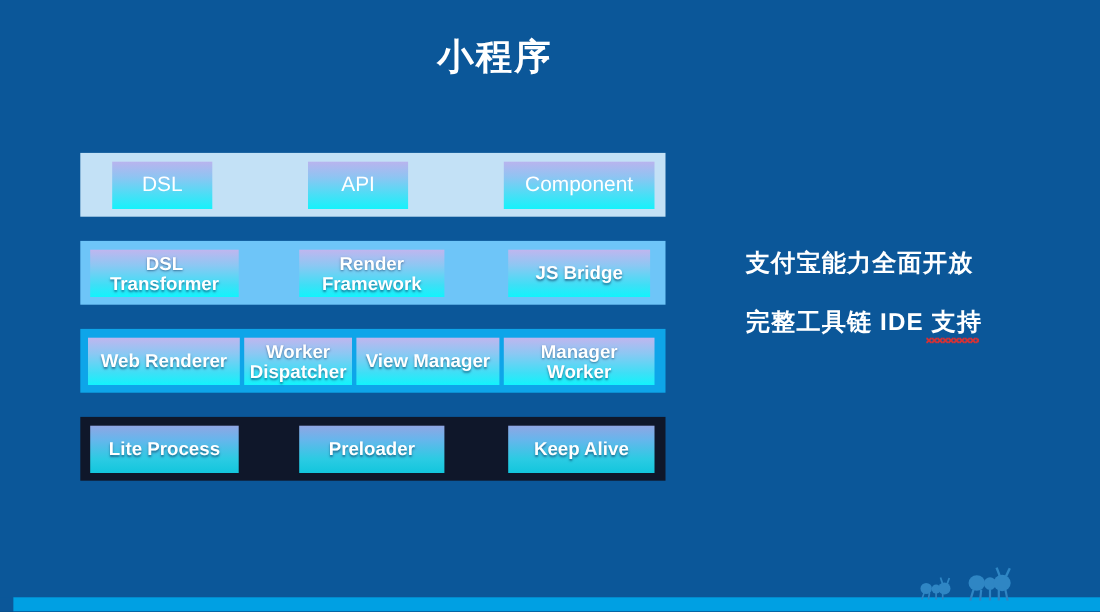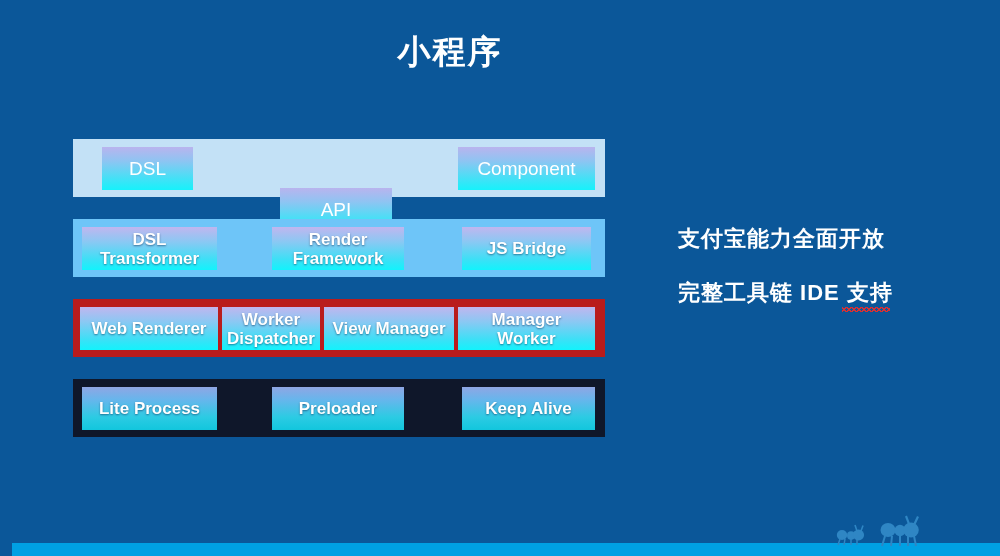--- a/index.html
+++ b/index.html
@@ -49,21 +49,21 @@
     width: 532px;
     height: 58px;
     margin-bottom: 22px;
     display: flex;
     align-items: center;
     box-sizing: border-box;
   }
 
   .arch-row.r1 { background: #c3e1f6; }
   .arch-row.r2 { background: #6ec5f8; }
-  .arch-row.r3 { background: #b91c1c; }
+  .arch-row.r3 { background: #0ea5e9; }
   .arch-row.r4 { background: #0f172a; }
 
   .arch-box {
     position: absolute;
     top: 8px;
     height: 43px;
     display: flex;
     align-items: center;
     justify-content: center;
     text-align: center;
@@ -156,21 +156,21 @@
 <div id="slide">
 
   <div id="title">小程序</div>
 
   <div id="stack">
 
     <div class="arch-row r1">
       <div class="arch-box grad-a" style="left:29px;width:91px;">
         <span class="lbl">DSL</span>
       </div>
-      <div class="arch-box grad-a" style="left:207px;width:112px;margin-top:41px;">
+      <div class="arch-box grad-a" style="left:207px;width:91px;">
         <span class="lbl">API</span>
       </div>
       <div class="arch-box grad-a" style="left:385px;width:137px;">
         <span class="lbl">Component</span>
       </div>
     </div>
 
     <div class="arch-row r2">
       <div class="arch-box grad-b" style="left:9px;width:135px;">
         <span class="lbl">

